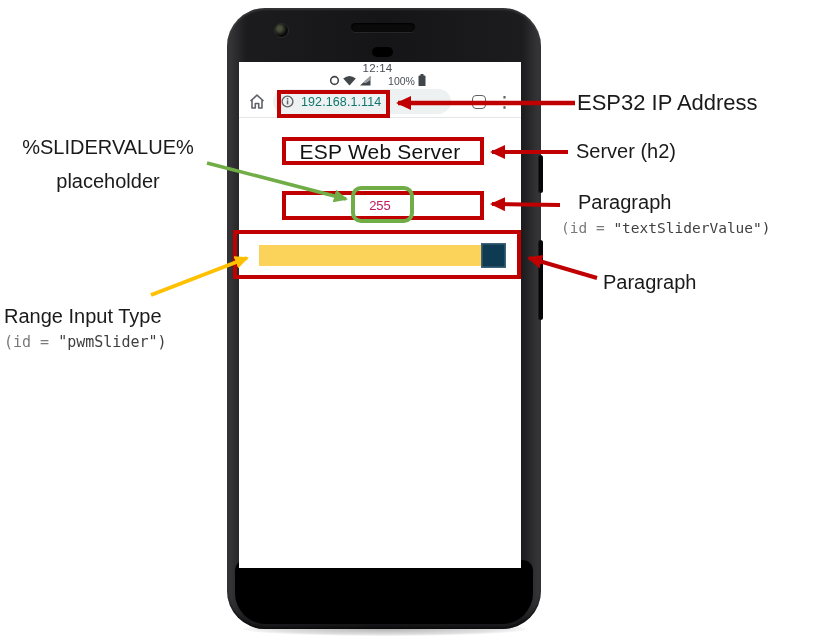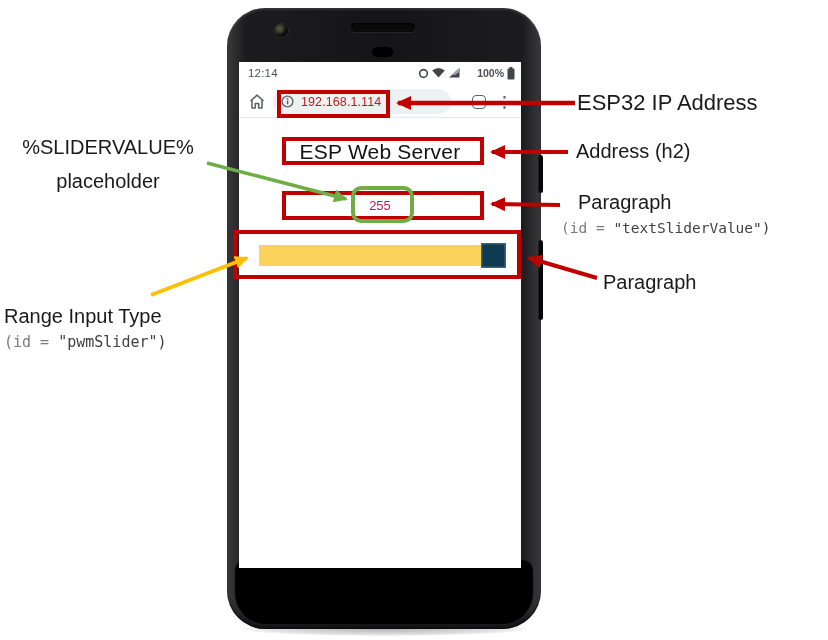--- a/index.html
+++ b/index.html
@@ -21,31 +21,31 @@
   .sensor{position:absolute;left:145px;top:39px;width:21px;height:10px;border-radius:6px;background:#000;}
   .side-btn{position:absolute;right:-2px;width:5px;background:#060608;border-radius:3px;
     box-shadow:inset 1px 0 1px rgba(255,255,255,0.1);}
   .btn-power{top:147px;height:38px;}
   .btn-volume{top:232px;height:80px;}
 
   .screen{position:absolute;left:12px;top:54px;width:282px;height:506px;background:#ffffff;overflow:hidden;}
 
   
   .statusbar{position:absolute;left:0;top:0;width:100%;height:22px;display:flex;align-items:center;
-    justify-content:space-between;padding:0 6px 0 9px;box-sizing:border-box;}
+    justify-content:space-between;padding:0 14px 0 9px;box-sizing:border-box;flex-direction:column;}
   .sb-time{font-size:11.5px;color:#4a4f54;letter-spacing:0.2px;}
   .sb-right{display:flex;align-items:center;gap:3px;}
-  .sb-batt-label{font-size:10.5px;color:#4a4f54;margin-left:14px;font-weight:bold;}
+  .sb-batt-label{font-size:10.5px;color:#4a4f54;margin-left:14px;}
 
   
   .urlrow{position:absolute;left:0;top:24px;width:100%;height:32px;display:flex;align-items:center;
     padding-left:9px;box-sizing:border-box;border-bottom:1.5px solid #e3e5e7;background:#fff;}
   .pill{margin-left:7px;width:178px;height:25px;border-radius:13px;background:#eef1f2;display:flex;
     align-items:center;padding-left:8px;box-sizing:border-box;}
-  .url-text{font-size:12.5px;color:#b91c1c;margin-left:7px;letter-spacing:0.1px;}
+  .url-text{font-size:12.5px;color:#0f766e;margin-left:7px;letter-spacing:0.1px;}
   .spacer{flex:1;}
   .tabswitch{width:14px;height:14px;border:1.8px solid #5f6368;border-radius:4px;box-sizing:border-box;}
   .menu-dots{color:#5f6368;font-size:15px;line-height:15px;margin:0 9px 0 11px;font-weight:bold;letter-spacing:0;}
 
   
   .h2-heading{position:absolute;left:0;top:78px;width:100%;text-align:center;font-size:21px;
     font-weight:normal;color:#121212;letter-spacing:0.2px;}
   .slider-value{position:absolute;left:0;top:136px;width:100%;text-align:center;font-size:13px;color:#be185d;}
   .slider-track{position:absolute;left:20px;top:183px;width:246px;height:21px;background:#fbd35b;}
   .slider-thumb{position:absolute;left:242px;top:181px;width:25px;height:25px;background:#0e3a52;
@@ -166,19 +166,19 @@
 
     <div class="label lbl-placeholder">
       <span style="display:block;">%SLIDERVALUE%</span>
       <span style="display:block;">placeholder</span>
     </div>
 
     <div class="label lbl-range">Range Input Type</div>
     <div class="label lbl-range-id"><span class="mono-dim">(id = </span><span class="mono-dark">"pwmSlider")</span></div>
 
     <div class="label lbl-ip">ESP32 IP Address</div>
-    <div class="label lbl-heading">Address (h2)</div>
+    <div class="label lbl-heading">Server (h2)</div>
     <div class="label lbl-para1">Paragraph</div>
     <div class="label lbl-para1-id"><span class="mono-dim">(id = </span><span class="mono-dark">"textSliderValue")</span></div>
     <div class="label lbl-para2">Paragraph</div>
 
   </div>
 </div>
 
 </body></html>

